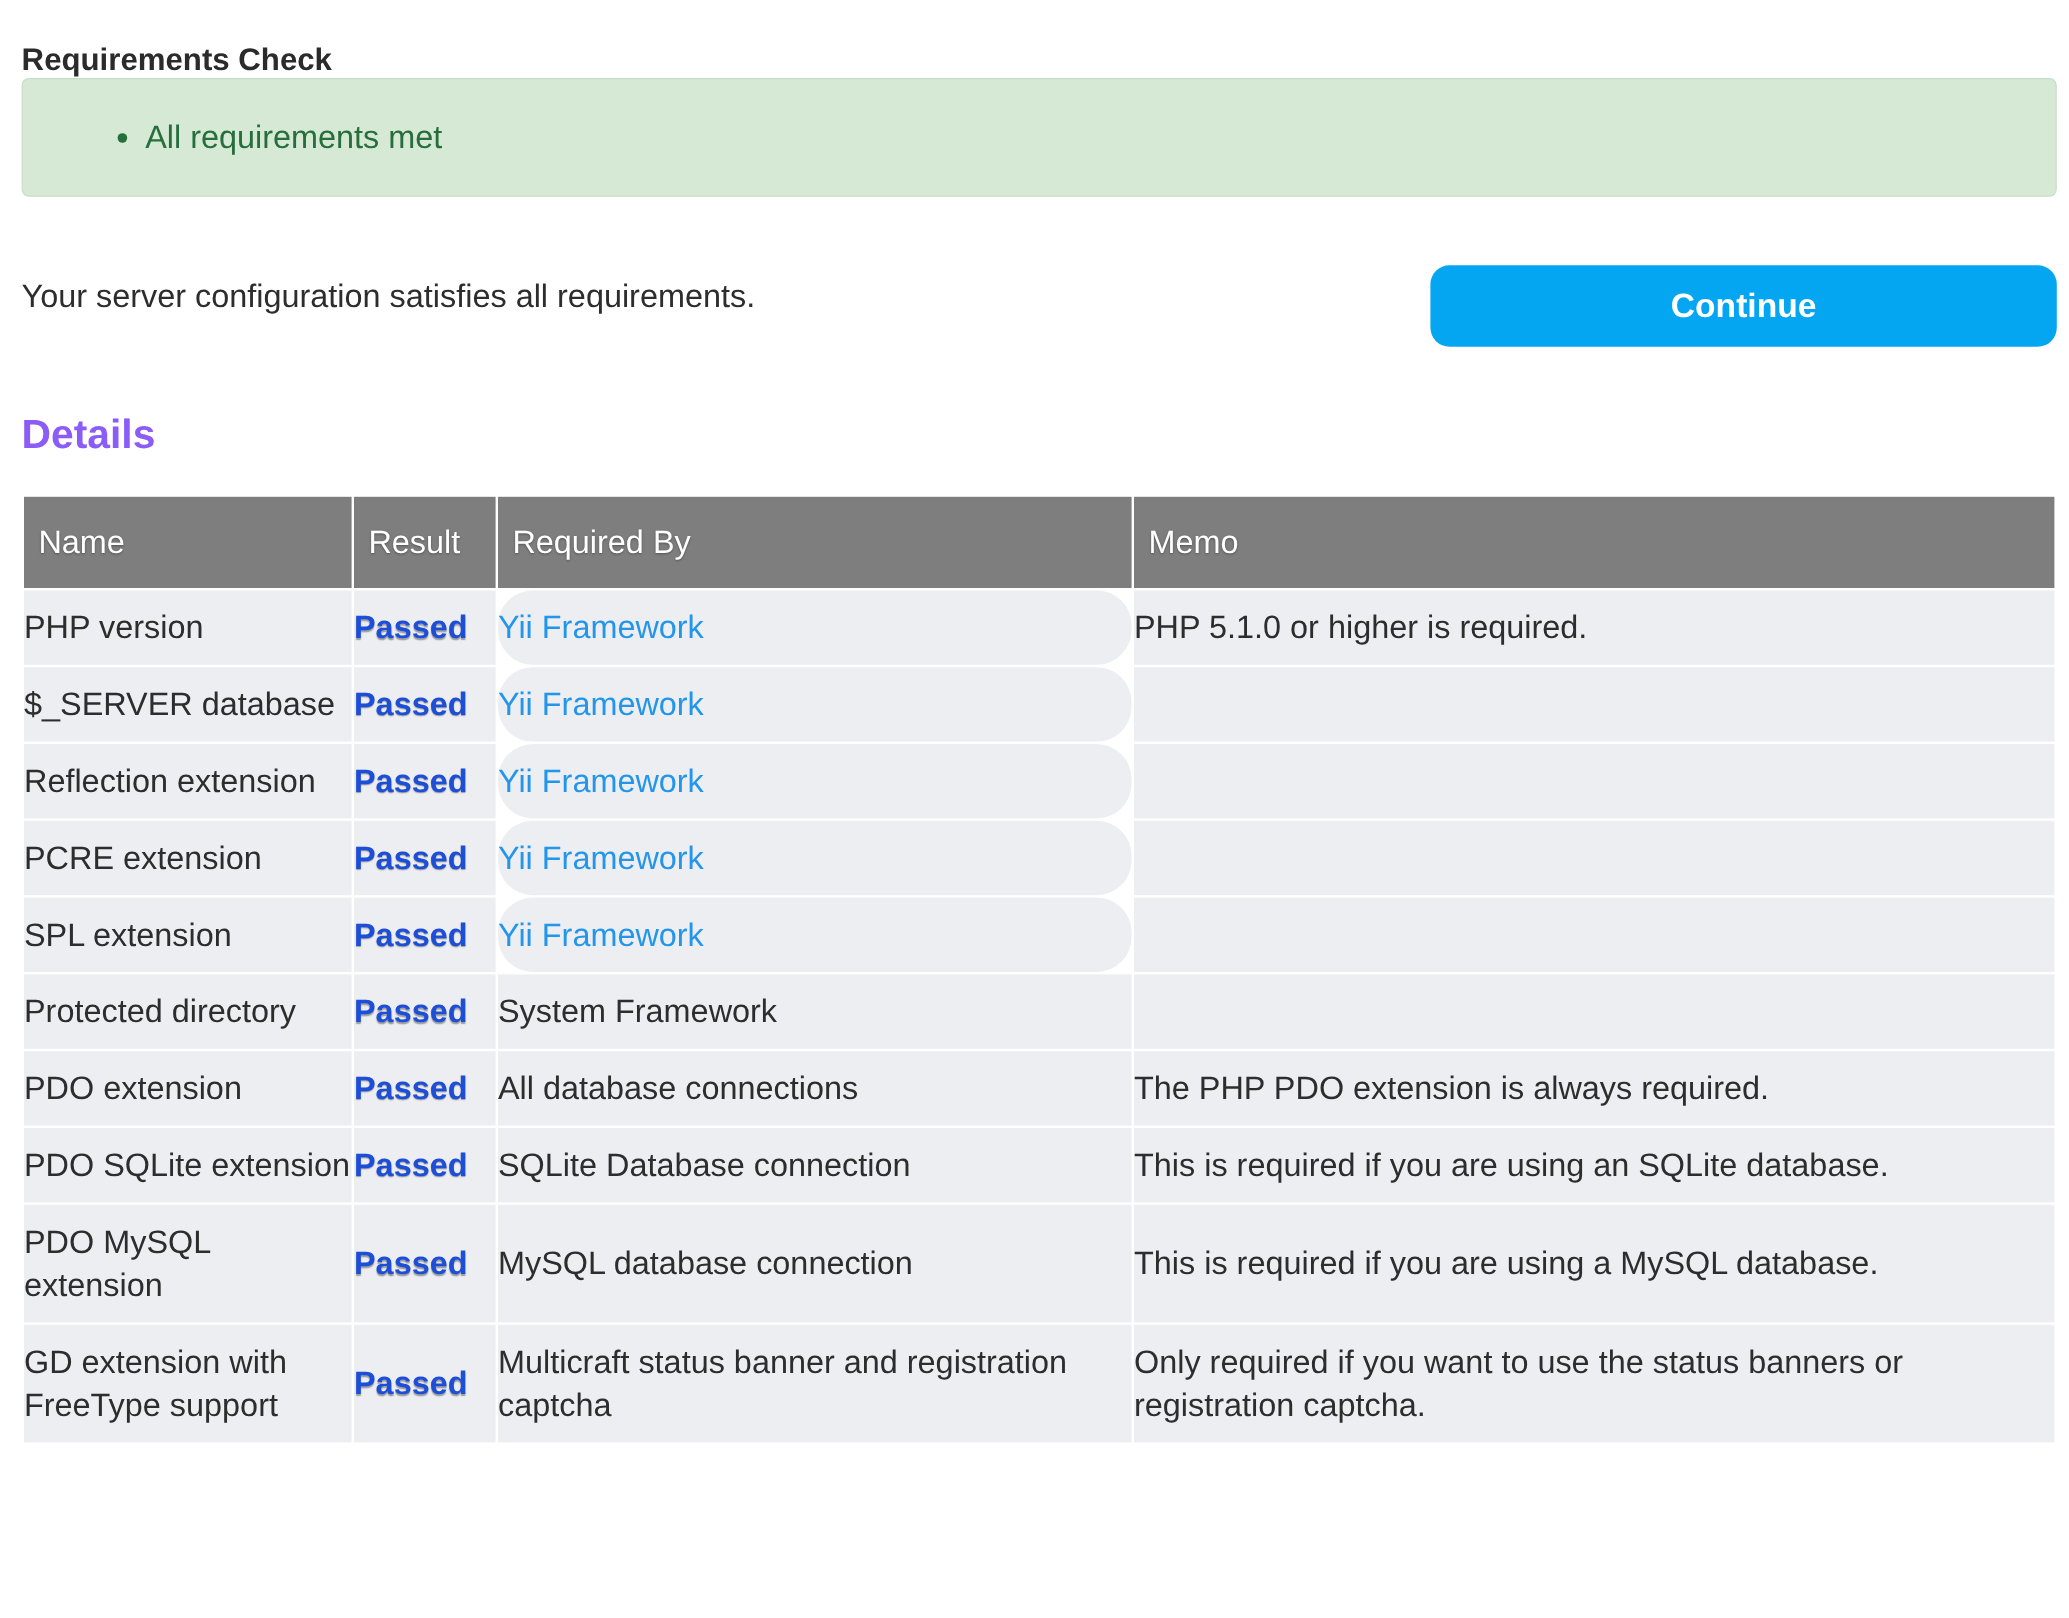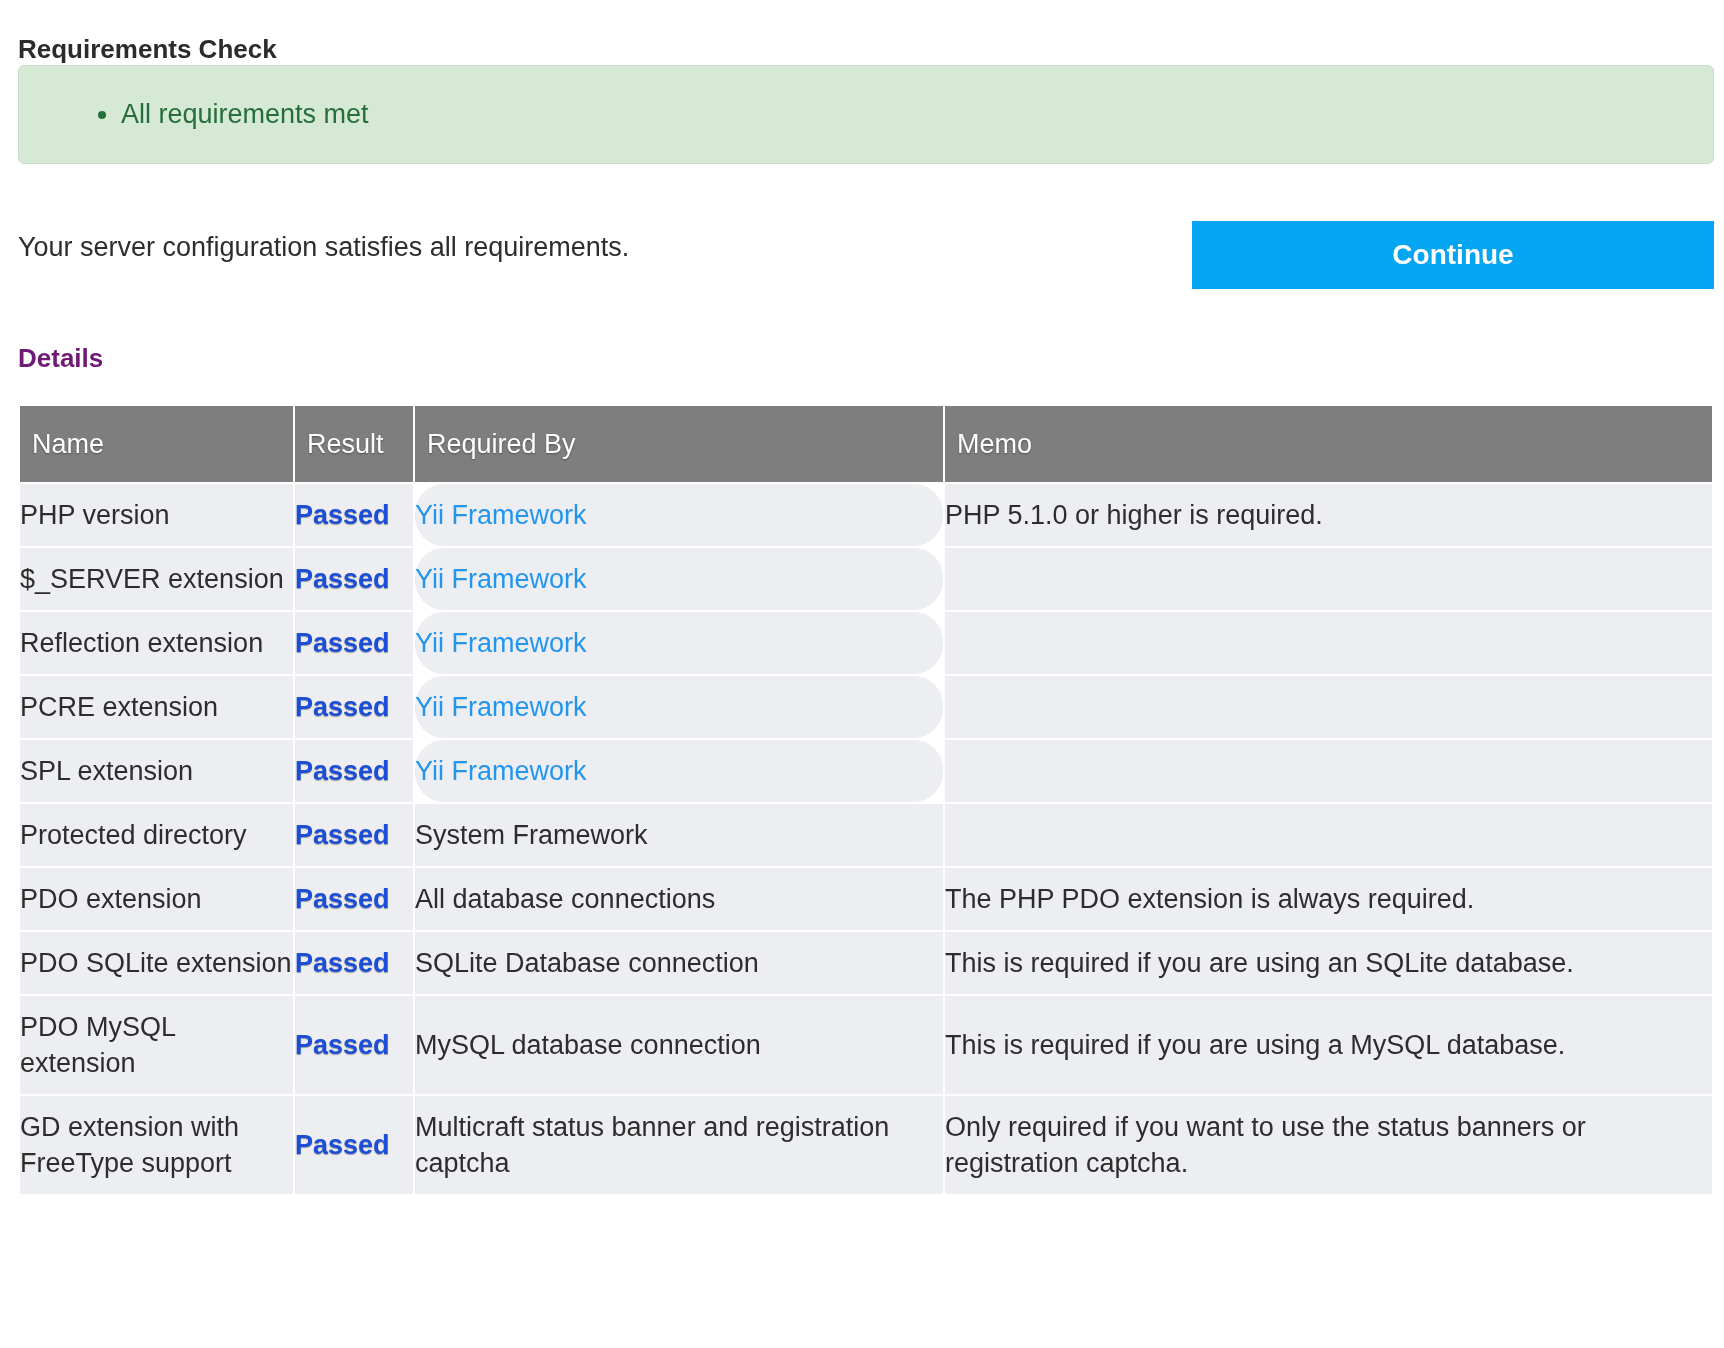--- a/index.html
+++ b/index.html
@@ -34,32 +34,32 @@
     margin-top:40px;
   }
   .summary{margin:0;padding-top:2px;}
   .btn-continue{
     width:522px;
     height:68px;
     margin-top:17px;
     background:#04a6f2;
     color:#fff;
     border:none;
-    border-radius:0;
+    border-radius:16px;
     font-family:inherit;
     font-size:28px;
     font-weight:bold;
     cursor:pointer;
   }
 
   .details-title{
-    font-size:26px;
+    font-size:34px;
     font-weight:bold;
     margin:54px 0 0 0;
-    color:#701a75;
+    color:#8b5cf6;
   }
 
   table.req{
     margin-top:30px;
     width:100%;
     border-collapse:separate;
     border-spacing:2px;
     table-layout:fixed;
   }
   table.req th{
@@ -127,21 +127,21 @@
     </thead>
     <tbody>
   <tr>
     <td class="c-name">PHP version</td>
     <td class="c-result">Passed</td>
     <td class="c-req link">Yii Framework</td>
     <td class="c-memo">PHP 5.1.0 or higher is required.</td>
   </tr>
 
   <tr>
-    <td class="c-name">$_SERVER extension</td>
+    <td class="c-name">$_SERVER database</td>
     <td class="c-result">Passed</td>
     <td class="c-req link">Yii Framework</td>
     <td class="c-memo"></td>
   </tr>
 
   <tr>
     <td class="c-name">Reflection extension</td>
     <td class="c-result">Passed</td>
     <td class="c-req link">Yii Framework</td>
     <td class="c-memo"></td>

